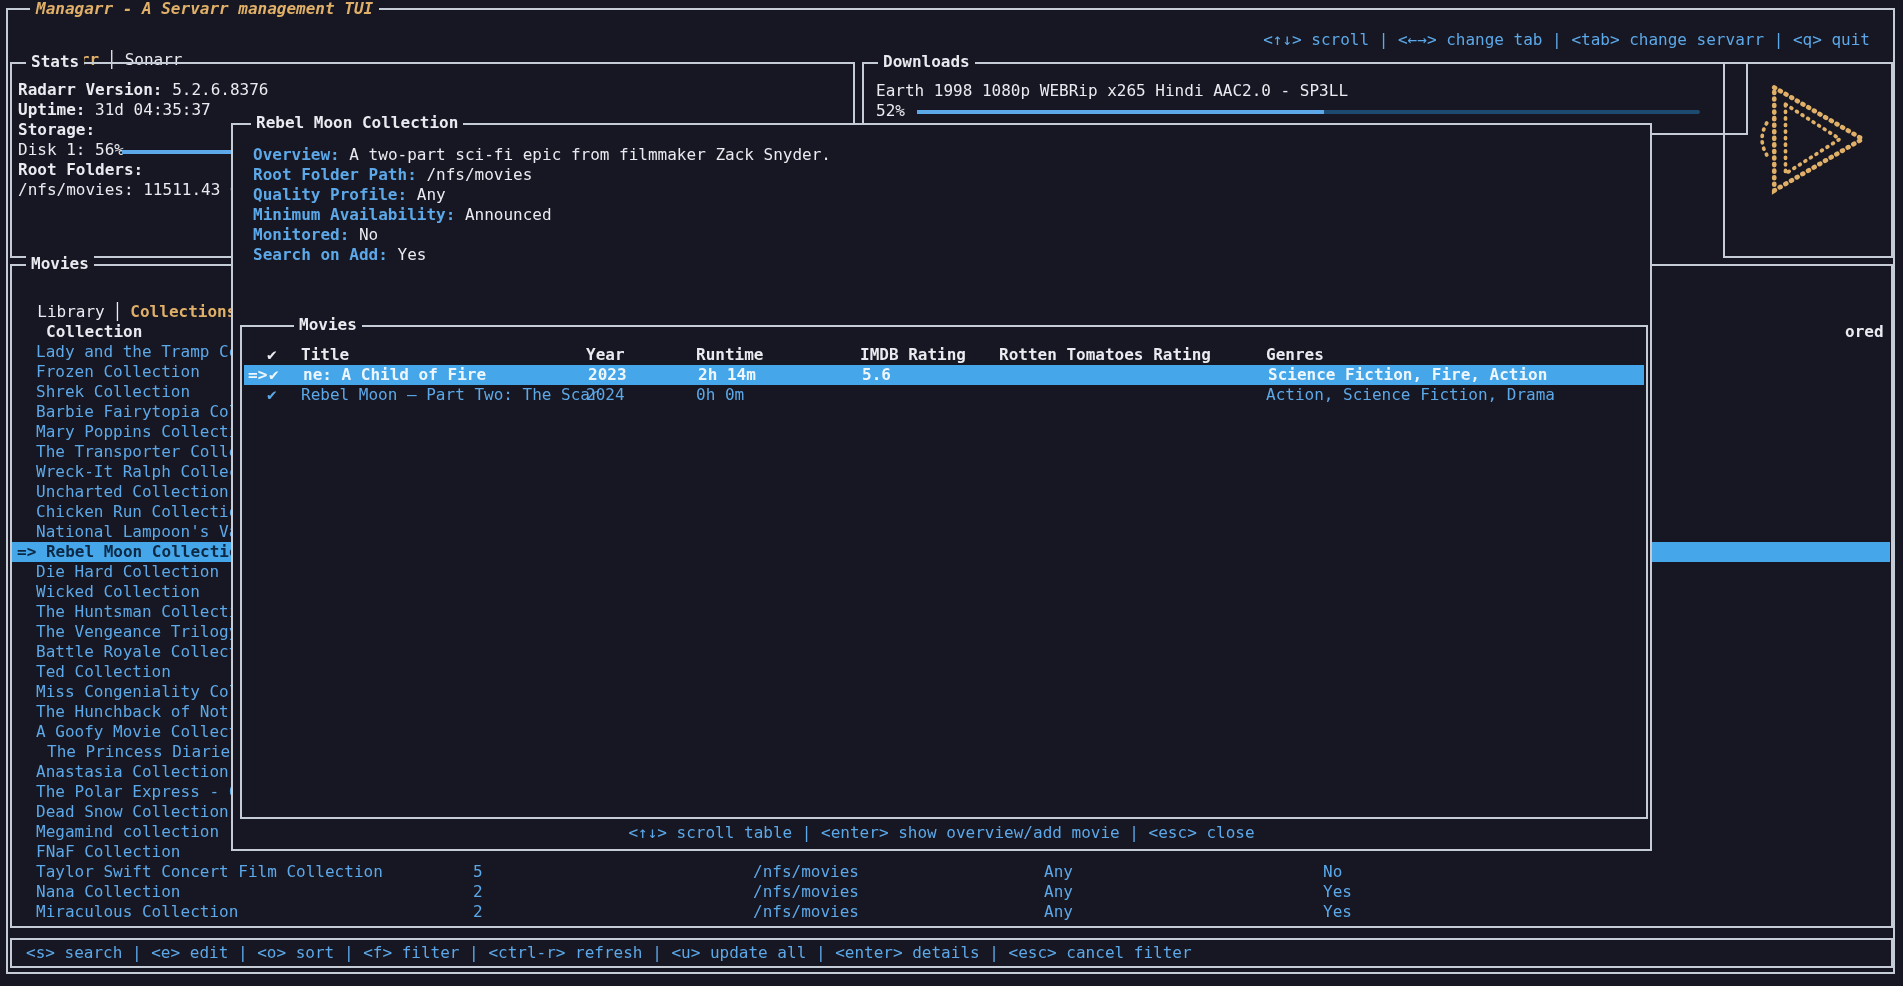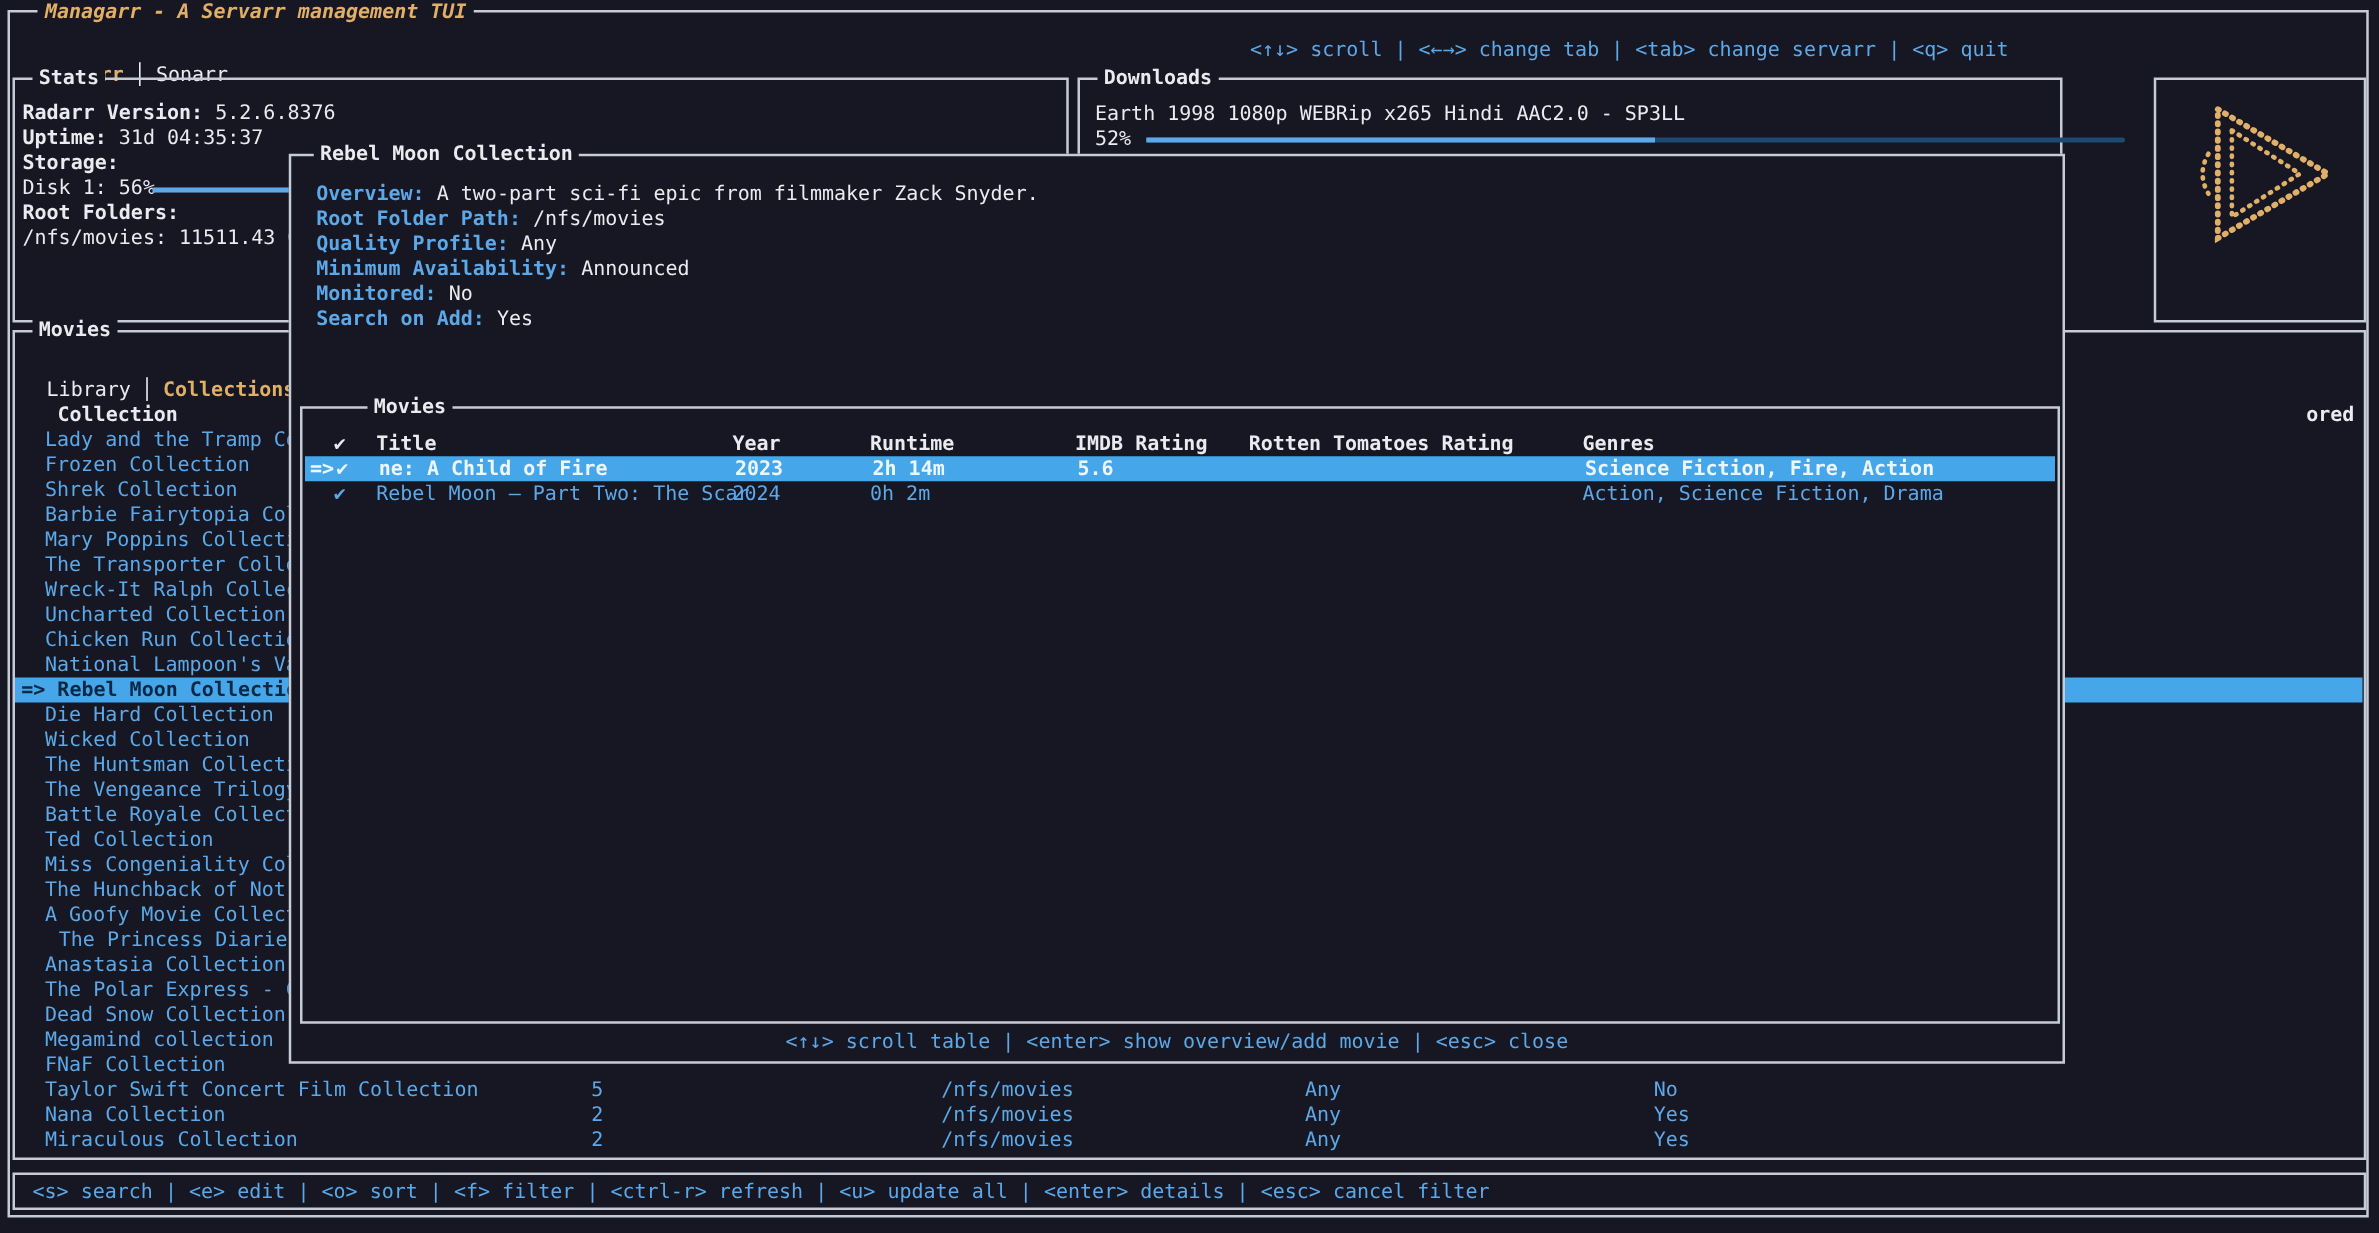--- a/index.html
+++ b/index.html
@@ -41,36 +41,36 @@
 </style>
 </head>
 <body>
 
 <div class="panel" style="left:6px;top:8px;width:1889px;height:966px"></div>
 <span class="row orange b ital patch" style="left:30px;top:-1px">Managarr - A Servarr management TUI</span>
 
 <div class="row" style="left:22px;top:30px">
   <span class="orange b">Radarr</span><span class="sep">│</span><span class="white">Sonarr</span>
 </div>
-<div class="row blue" style="left:1000px;top:30px;width:890px;">&lt;↑↓&gt; scroll | &lt;←→&gt; change tab | &lt;tab&gt; change servarr | &lt;q&gt; quit</div>
+<div class="row blue" style="left:980px;top:30px;width:890px;text-align:right">&lt;↑↓&gt; scroll | &lt;←→&gt; change tab | &lt;tab&gt; change servarr | &lt;q&gt; quit</div>
 
 <div class="panel" style="left:10px;top:62px;width:845px;height:196px">
   <span class="ptitle">Stats</span>
 </div>
 <div class="row" style="left:18px;top:80px"><span class="b">Radarr Version:</span><span> </span><span>5.2.6.8376</span></div>
 <div class="row" style="left:18px;top:100px"><span class="b">Uptime:</span><span> </span><span>31d 04:35:37</span></div>
 <div class="row b" style="left:18px;top:120px">Storage:</div>
 <div class="row" style="left:18px;top:140px">Disk 1: 56%</div>
 <div class="gauge" style="left:122px;top:150px;width:718px">
     <div class="fill" id="disk-fill" style="width: 56%;"></div>
   </div>
 <div class="row b" style="left:18px;top:160px">Root Folders:</div>
 <div class="row" style="left:18px;top:180px">/nfs/movies: 11511.43 GB</div>
 
-<div class="panel" style="left:862px;top:62px;width:788px;height:73px">
+<div class="panel" style="left:862px;top:62px;width:886px;height:73px">
   <span class="ptitle">Downloads</span>
 </div>
 <div class="row" style="left:876px;top:81px">Earth 1998 1080p WEBRip x265 Hindi AAC2.0 - SP3LL</div>
 <div class="row" style="left:876px;top:101px">52%</div>
 <div class="gauge dl" style="left:917px;top:110px;width:783px">
     <div class="fill" id="dl-fill" style="width: 52%;"></div>
   </div>
 
 <div class="panel" style="left:1723px;top:62px;width:170px;height:196px">
   <div style="position:absolute;left:8px;top:10px">
@@ -159,19 +159,19 @@
       <span class="mc c2 hltxt">2023</span>
       <span class="mc c3 hltxt">2h 14m</span>
       <span class="mc c4 hltxt">5.6</span>
       <span class="mc c6 hltxt">Science Fiction, Fire, Action</span>
     </div>
 
     <div class="mrow blue" style="top:58px">
       <span class="mc c0">✔</span>
       <span class="mc c1">Rebel Moon — Part Two: The Scar</span>
       <span class="mc c2">2024</span>
-      <span class="mc c3">0h 2m</span>
+      <span class="mc c3">0h 0m</span>
       <span class="mc c6">Action, Science Fiction, Drama</span>
     </div>
   </div>
 
   <div class="row blue" style="left:0;top:698px;width:1417px;text-align:center">&lt;↑↓&gt; scroll table | &lt;enter&gt; show overview/add movie | &lt;esc&gt; close</div>
 </div>
 
 </body></html>

